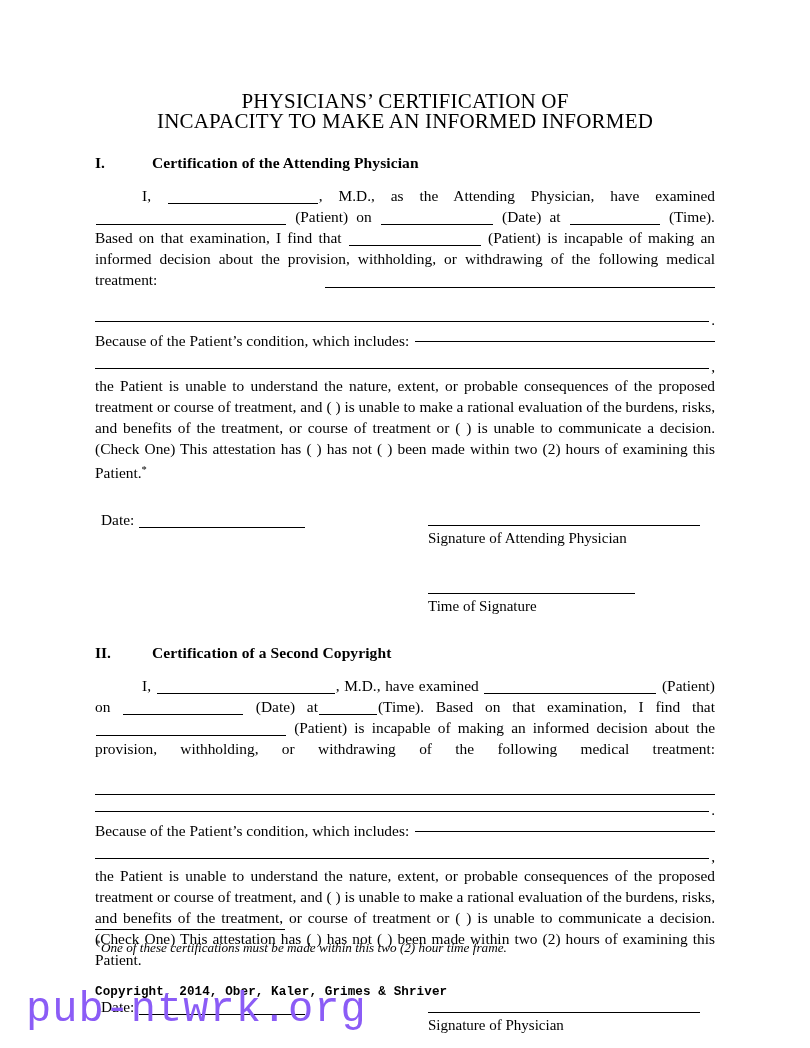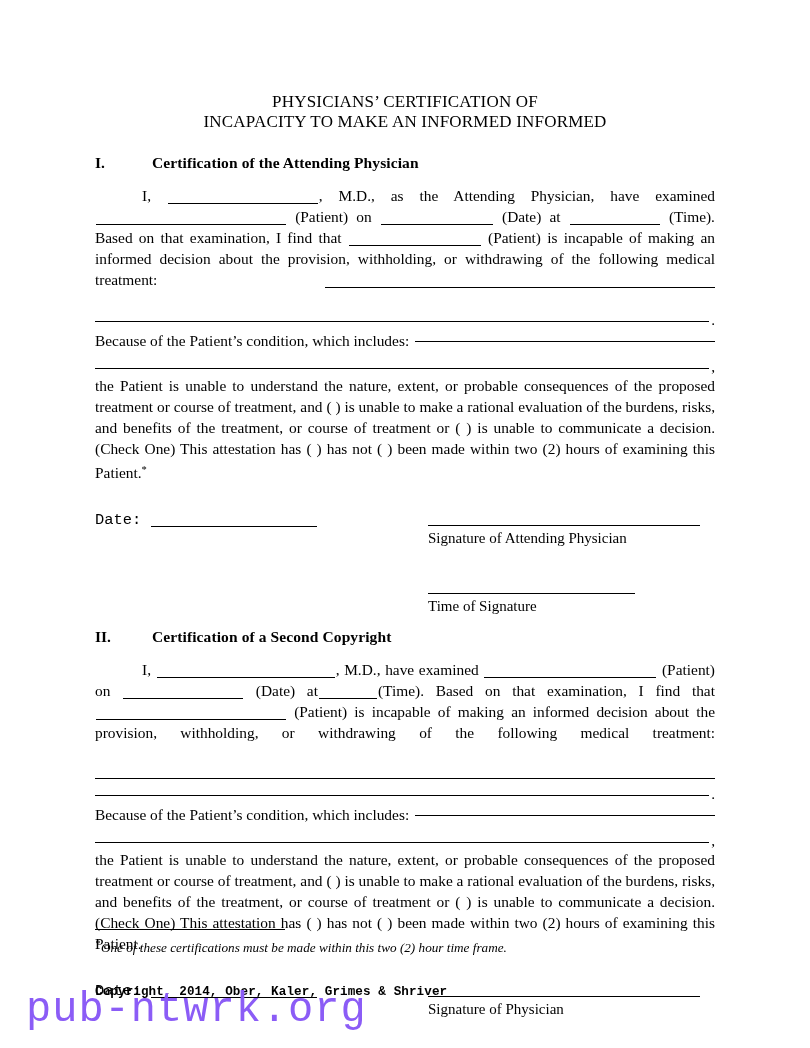--- a/index.html
+++ b/index.html
@@ -22,21 +22,21 @@
   .content {
     position: absolute;
     left: 95px;
     top: 0;
     width: 620px;
   }
 
   
   .doc-title {
     text-align: center;
-    font-size: 17px;
+    font-size: 21px;
     line-height: 19.5px;
     letter-spacing: 0.2px;
     margin-top: 92px;
   }
   .doc-title div { white-space: nowrap; }
 
   
   .section-head {
     display: flex;
     font-weight: bold;
@@ -136,24 +136,23 @@
 
   
   .sig-block {
     position: relative;
     margin-top: 26px;
     font-size: 15.4px;
     line-height: 20.9px;
   }
   .sig-date {
     position: absolute;
-    left: 0;
+    left: 6px;
     top: 0;
     white-space: nowrap;
-    font-family: Liberation Mono, monospace;
   }
   .sig-date .blank { width: 166px; }
   .sig-right {
     margin-left: 333px;
     width: 287px;
   }
   .sig-line-long {
     border-bottom: 1.3px solid #000;
     width: 272px;
     height: 15px;
@@ -285,21 +284,21 @@
       </div>
       <div class="sig-right">
         <div class="sig-line-long"></div>
         <div class="sig-caption">Signature of Attending Physician</div>
         <div class="sig-gap"></div>
         <div class="sig-line-short"></div>
         <div class="sig-caption">Time of Signature</div>
       </div>
     </div>
 
-    <div class="section-head" style="margin-top:12px">
+    <div class="section-head" style="margin-top:28px">
       <span class="numeral">II.</span>
       <span class="heading-text">Certification of a Second Copyright</span>
     </div>
 
     <div class="spacer-14"></div>
 
     <p class="para indent force-just">
       <span>I,</span>
       <span class="blank b-name2"></span><span>, M.D.,  have  examined</span>
       <span class="blank b-examined"></span>

